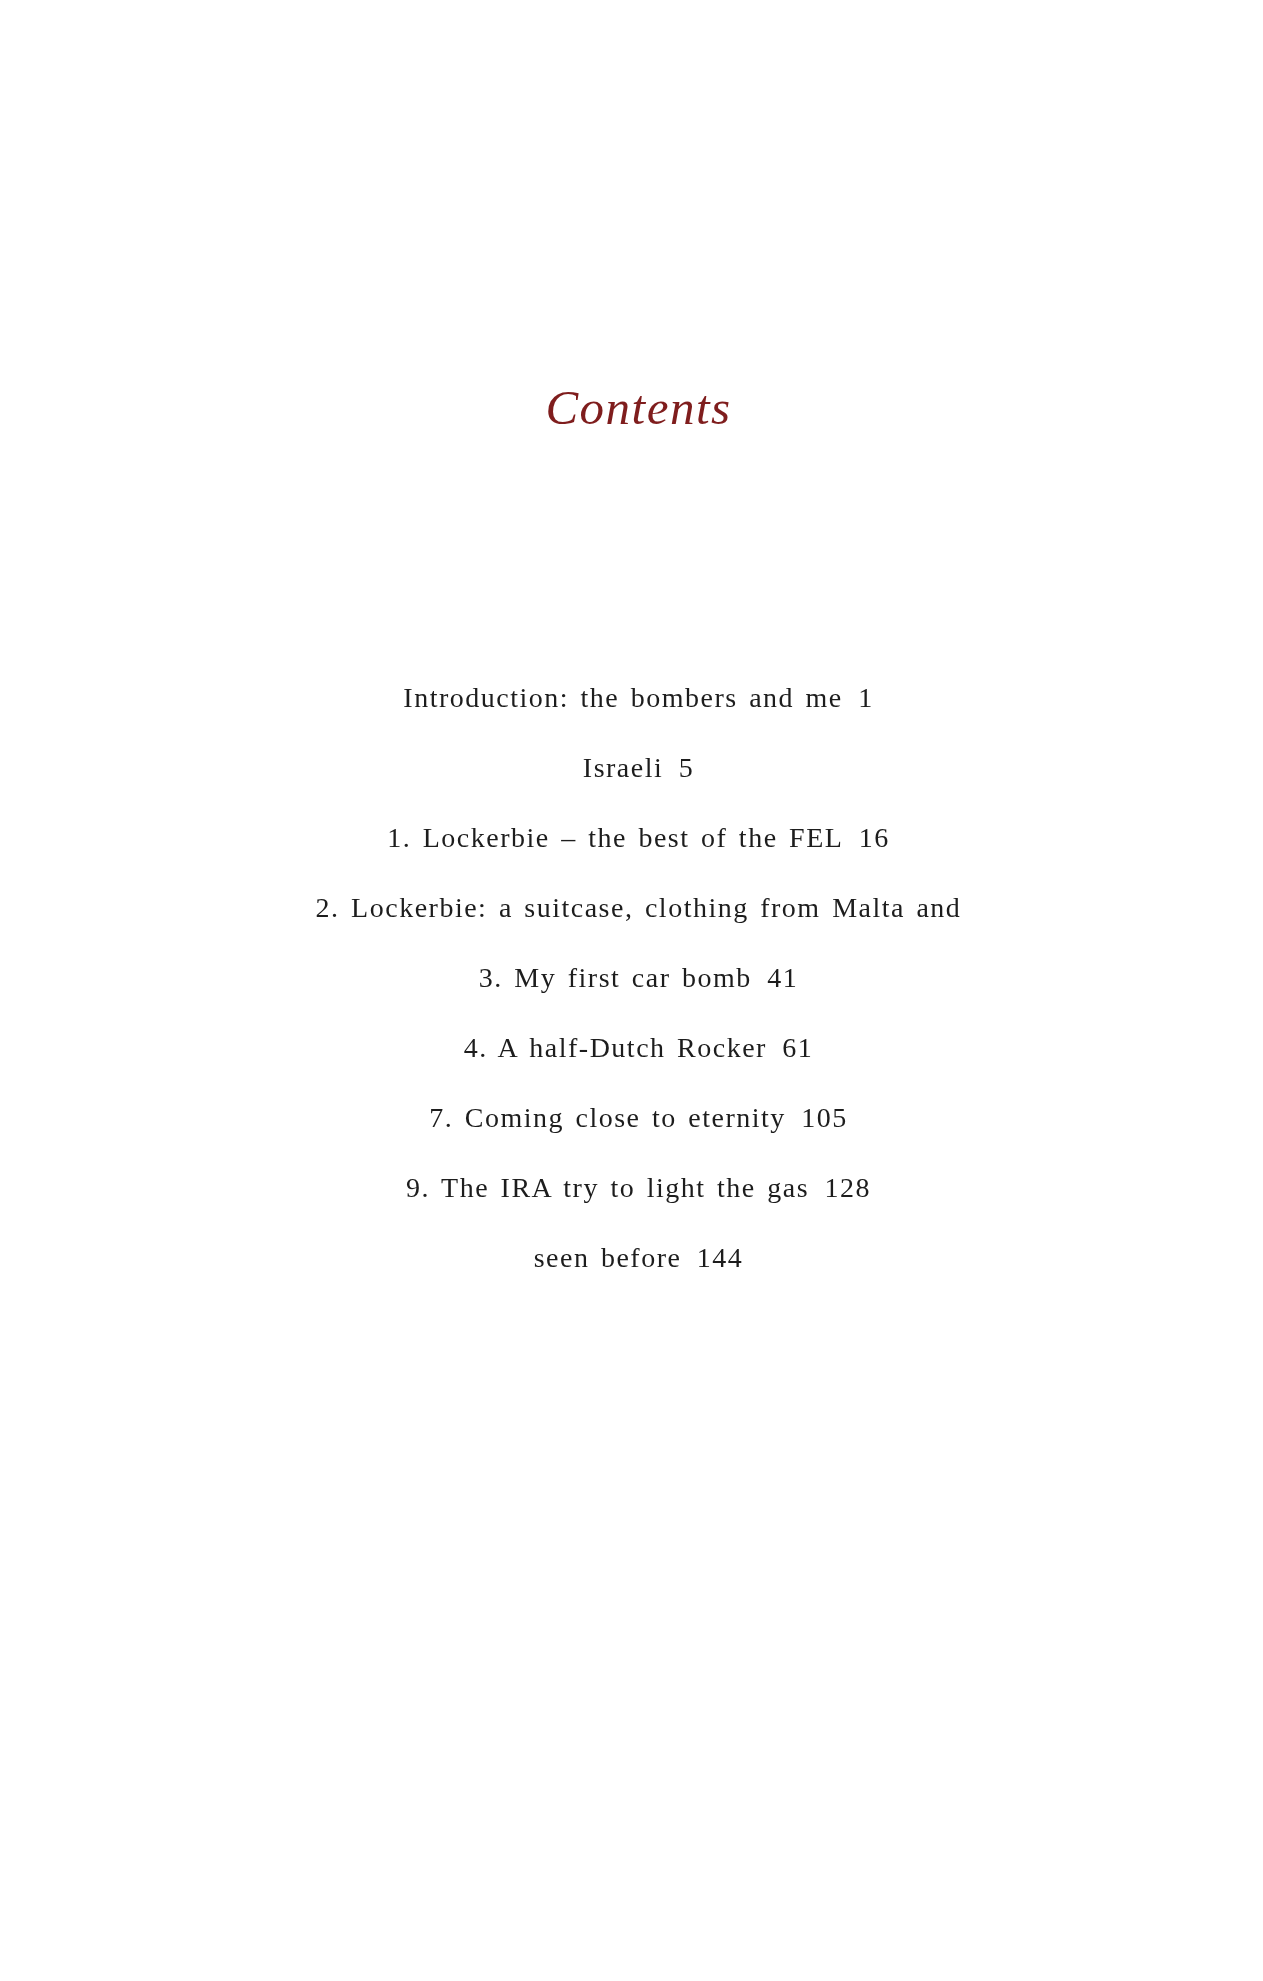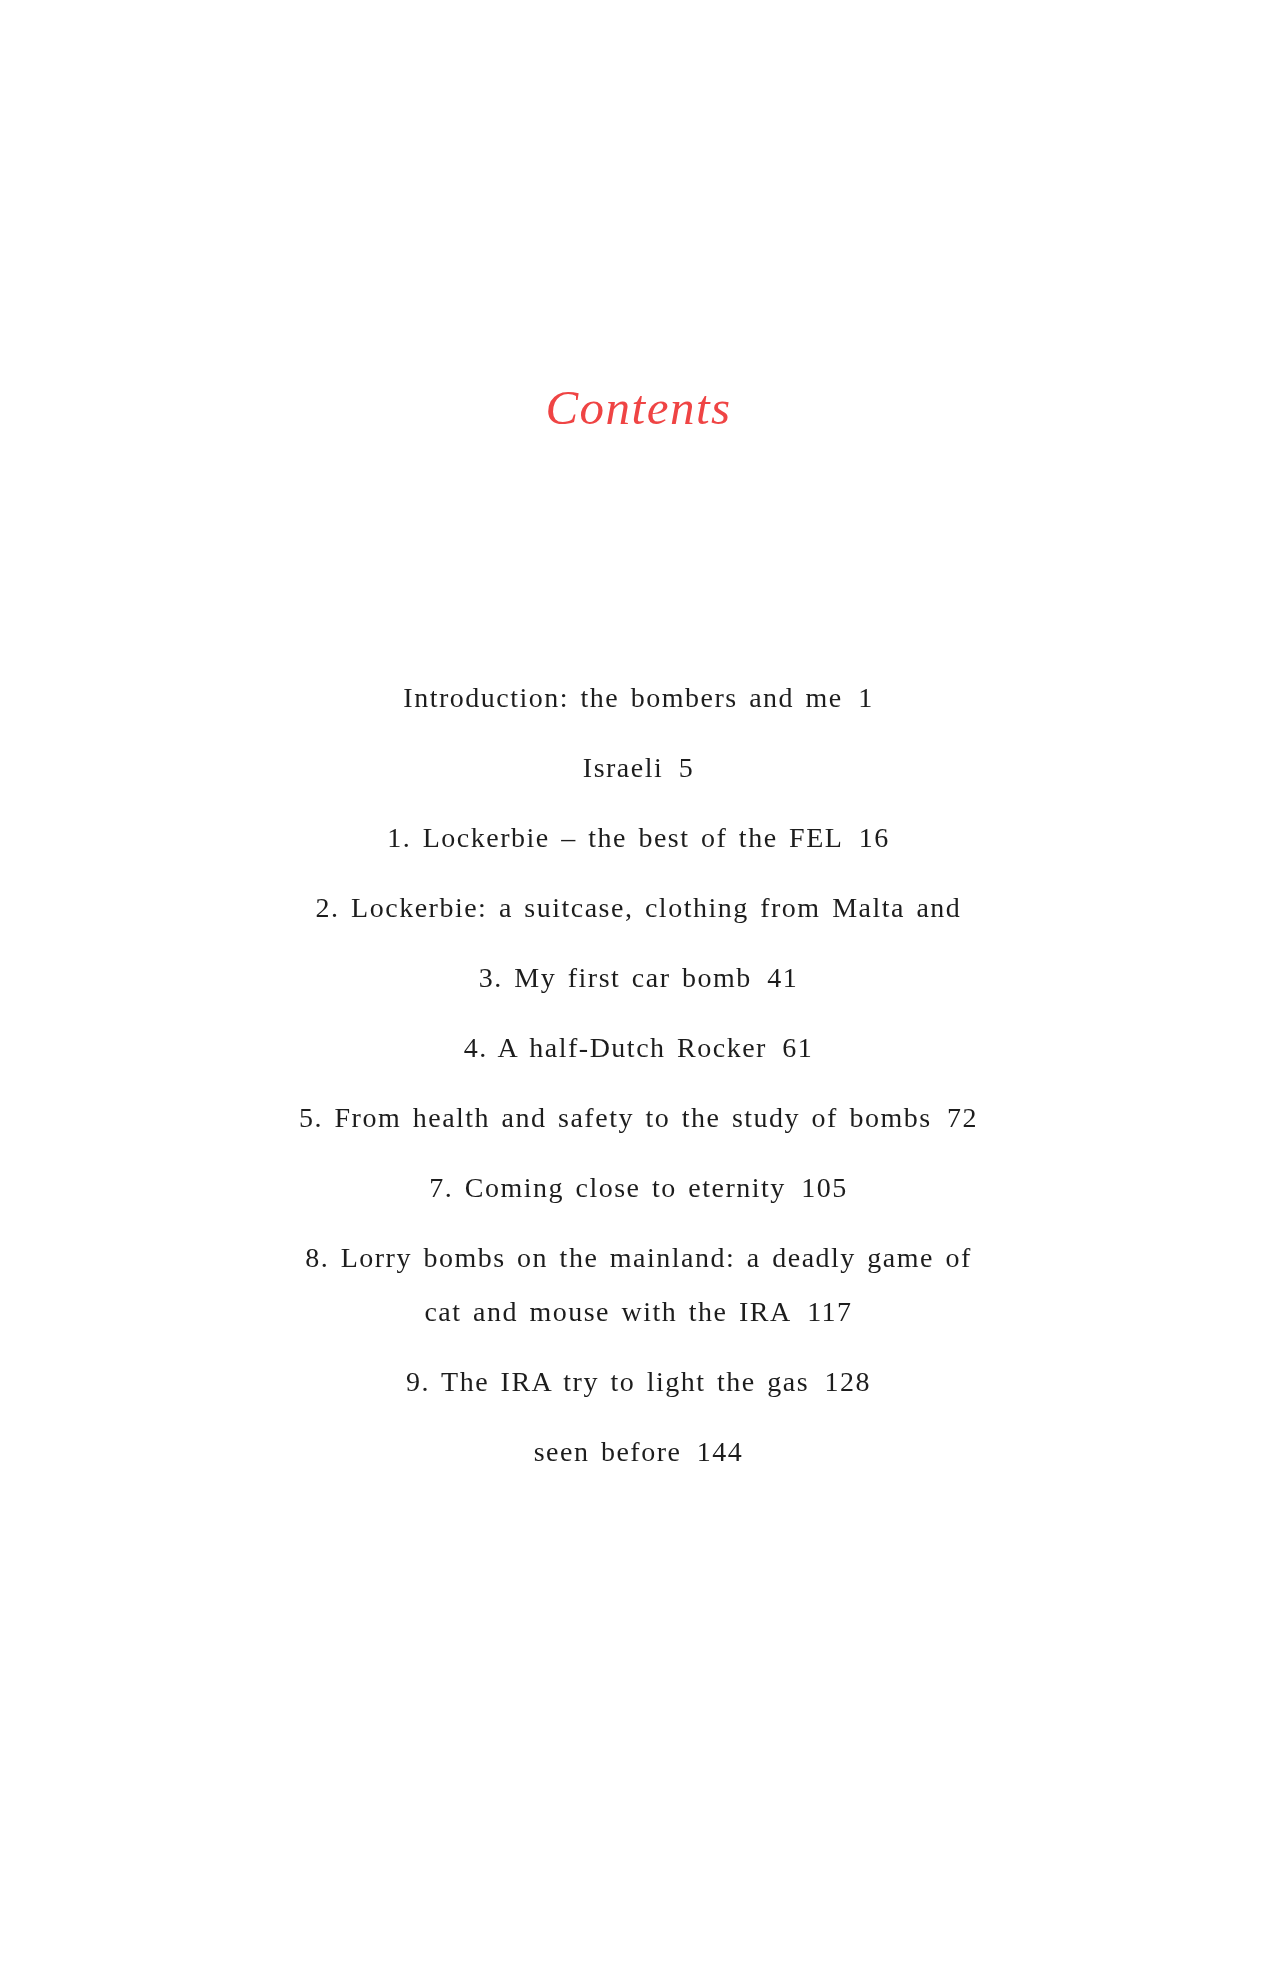--- a/index.html
+++ b/index.html
@@ -21,21 +21,21 @@
     overflow: hidden;
   }
   .title {
     margin: 0;
     text-align: center;
     font-style: italic;
     font-weight: normal;
     font-size: 49px;
     line-height: 57px;
     letter-spacing: 1.5px;
-    color: #ef4444;
+    color: #7f1d1d;
   }
   .toc {
     margin-top: 235px;
     text-align: center;
   }
   .toc-entry {
     margin-bottom: 16px;
   }
   .toc-line {
     font-size: 28px;
@@ -67,28 +67,21 @@
       <div class="toc-entry">
         <div class="toc-line"><span>2. Lockerbie: a suitcase, clothing from Malta and</span></div>
       </div>
       <div class="toc-entry">
         <div class="toc-line"><span>3. My first car bomb</span><span class="page-num">41</span></div>
       </div>
       <div class="toc-entry">
         <div class="toc-line"><span>4. A half-Dutch Rocker</span><span class="page-num">61</span></div>
       </div>
       <div class="toc-entry">
-        <div class="toc-line"><span>5. From health and safety to the study of bombs</span><span class="page-num">72</span></div>
-      </div>
-      <div class="toc-entry">
         <div class="toc-line"><span>7. Coming close to eternity</span><span class="page-num">105</span></div>
-      </div>
-      <div class="toc-entry">
-        <div class="toc-line"><span>8. Lorry bombs on the mainland: a deadly game of</span></div>
-        <div class="toc-line"><span>cat and mouse with the IRA</span><span class="page-num">117</span></div>
       </div>
       <div class="toc-entry">
         <div class="toc-line"><span>9. The IRA try to light the gas</span><span class="page-num">128</span></div>
       </div>
       <div class="toc-entry">
         <div class="toc-line"><span>seen before</span><span class="page-num">144</span></div>
       </div>
     </div>
 </div>
 

